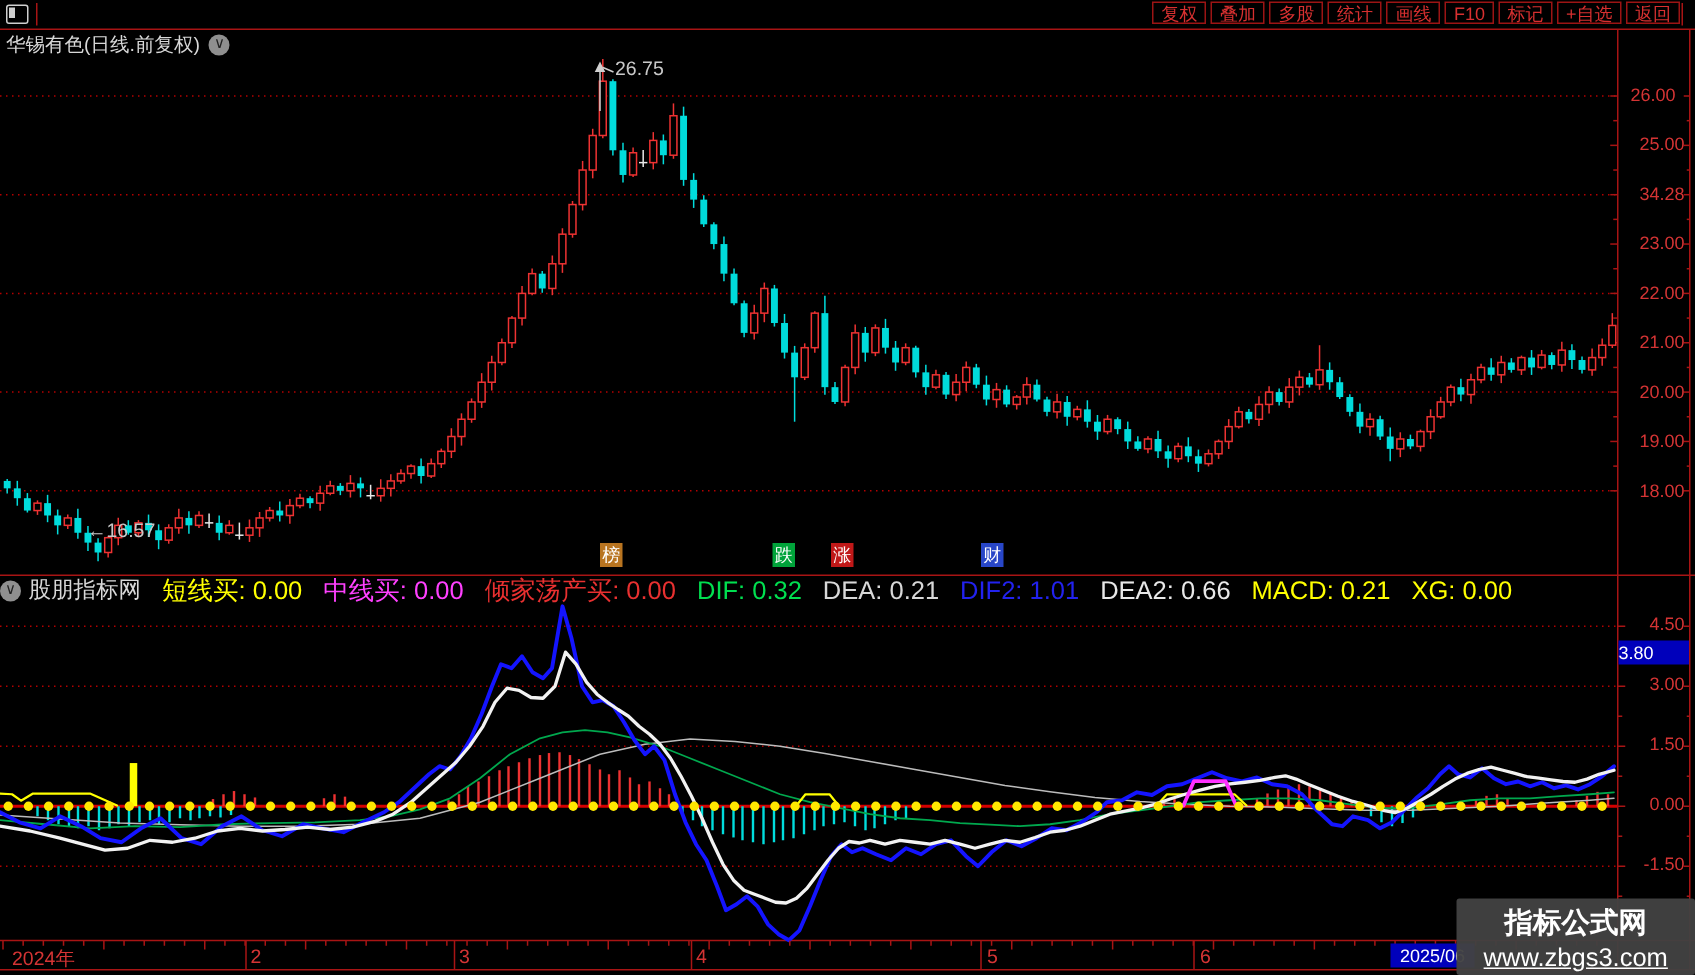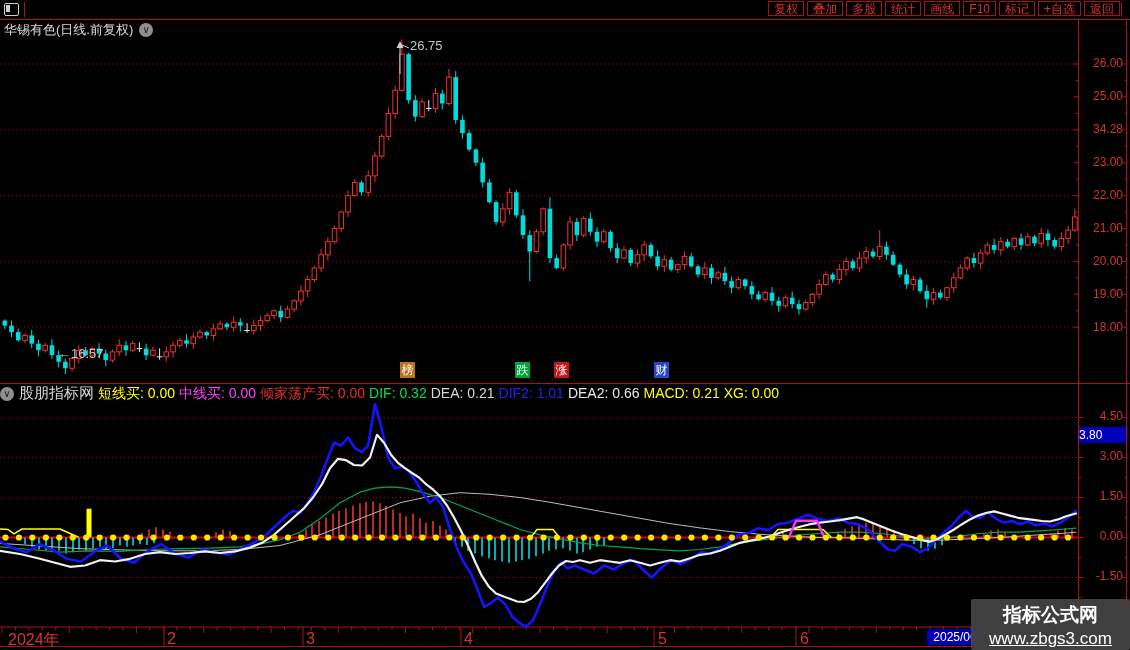--- a/index.html
+++ b/index.html
@@ -21,23 +21,23 @@
   #title-text{color:#d8d8d8;font-size:13px;}
   .chev-circle{width:14px;height:14px;border-radius:50%;background:#8f8f8f;color:#222;font-size:10px;
                line-height:13px;text-align:center;display:inline-block;}
   
   .price-label{position:absolute;left:1081px;width:42px;text-align:right;color:#d43434;font-size:12px;z-index:2;}
   .ind-label{position:absolute;left:1081px;width:42px;text-align:right;color:#d43434;font-size:12px;z-index:2;}
   .blue-box{position:absolute;background:#0000bb;color:#fff;font-size:12px;z-index:4;line-height:16px;}
   
   #ind-row{position:absolute;left:0;top:385px;width:1075px;height:17px;z-index:3;display:flex;align-items:center;}
   #ind-row .site{color:#d8d8d8;font-size:15px;margin-left:5px;white-space:nowrap;}
-  .ind-pair{font-size:14px;margin-left:4px;white-space:nowrap;}
+  .ind-pair{font-size:17px;margin-left:14px;white-space:nowrap;}
   
-  .month-label{position:absolute;top:630px;color:#d43434;font-size:16px;z-index:2;white-space:nowrap;}
+  .month-label{position:absolute;top:630px;color:#d43434;font-size:13px;z-index:2;white-space:nowrap;}
   
   .mark-char{position:absolute;top:362px;width:15px;height:16px;color:#fff;font-size:12px;line-height:16px;
              text-align:center;z-index:2;}
   
   .annot{position:absolute;color:#c8c8c8;font-size:13px;z-index:2;white-space:nowrap;}
   
   #watermark{position:absolute;left:971px;top:599px;width:159px;height:51px;background:rgba(66,66,66,0.96);
              z-index:6;text-align:center;color:#fff;border-radius:2px;}
   #watermark .l1{font-size:19px;font-weight:bold;margin-top:3px;}
   #watermark .l2{font-size:17px;margin-top:1px;text-decoration:underline;}
@@ -733,21 +733,21 @@
       <button class="action-btn">返回</button>
     </div>
   </div>
 
   <div id="titlebar">
     <span id="title-text">华锡有色(日线.前复权)</span>
     <span class="chev-circle">∨</span>
   </div>
 
   <div id="price-axis">
-      <div class="price-label" style="top: 56px;">26.00</div>
+      <div class="price-label" style="top: 56px; text-align: center;">26.00</div>
       <div class="price-label" style="top: 89px;">25.00</div>
       <div class="price-label" style="top: 122px;">34.28</div>
       <div class="price-label" style="top: 155px;">23.00</div>
       <div class="price-label" style="top: 188px;">22.00</div>
       <div class="price-label" style="top: 221px;">21.00</div>
       <div class="price-label" style="top: 254px;">20.00</div>
       <div class="price-label" style="top: 287px;">19.00</div>
       <div class="price-label" style="top: 320px;">18.00</div>
     </div>
   <div id="ind-axis">

